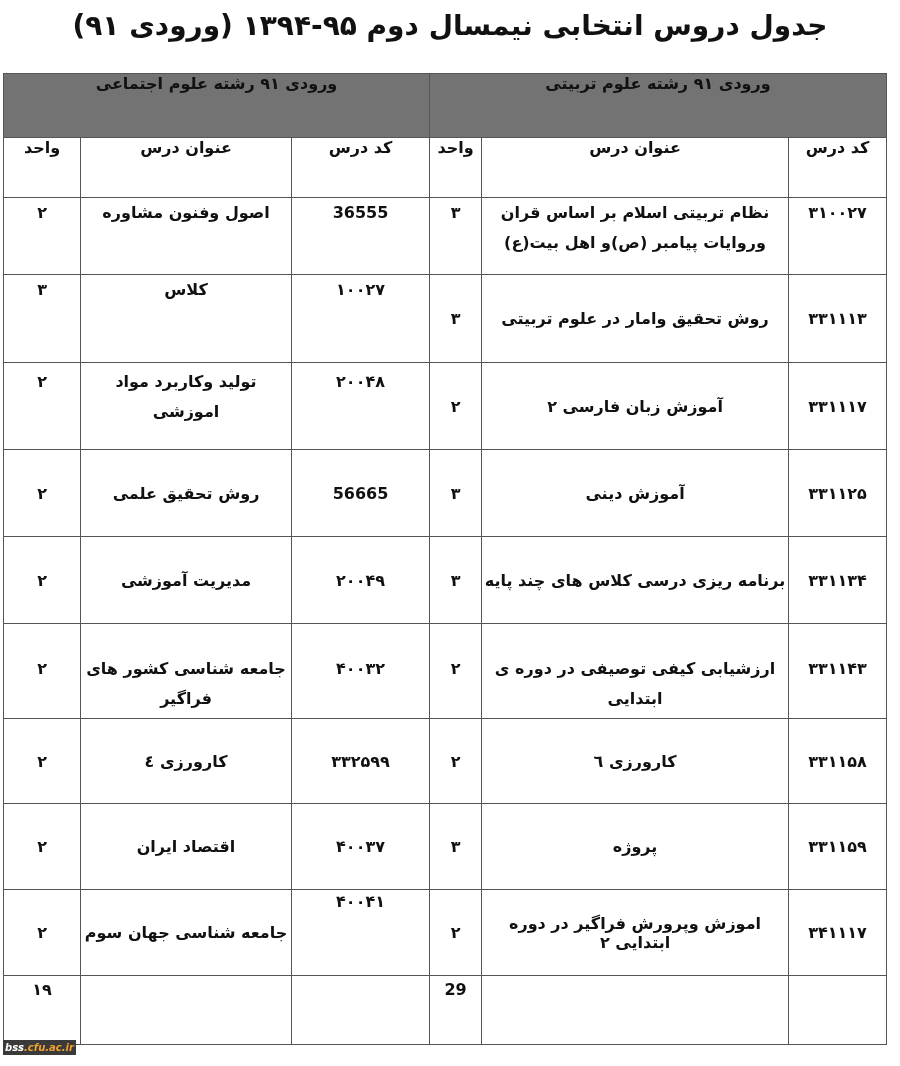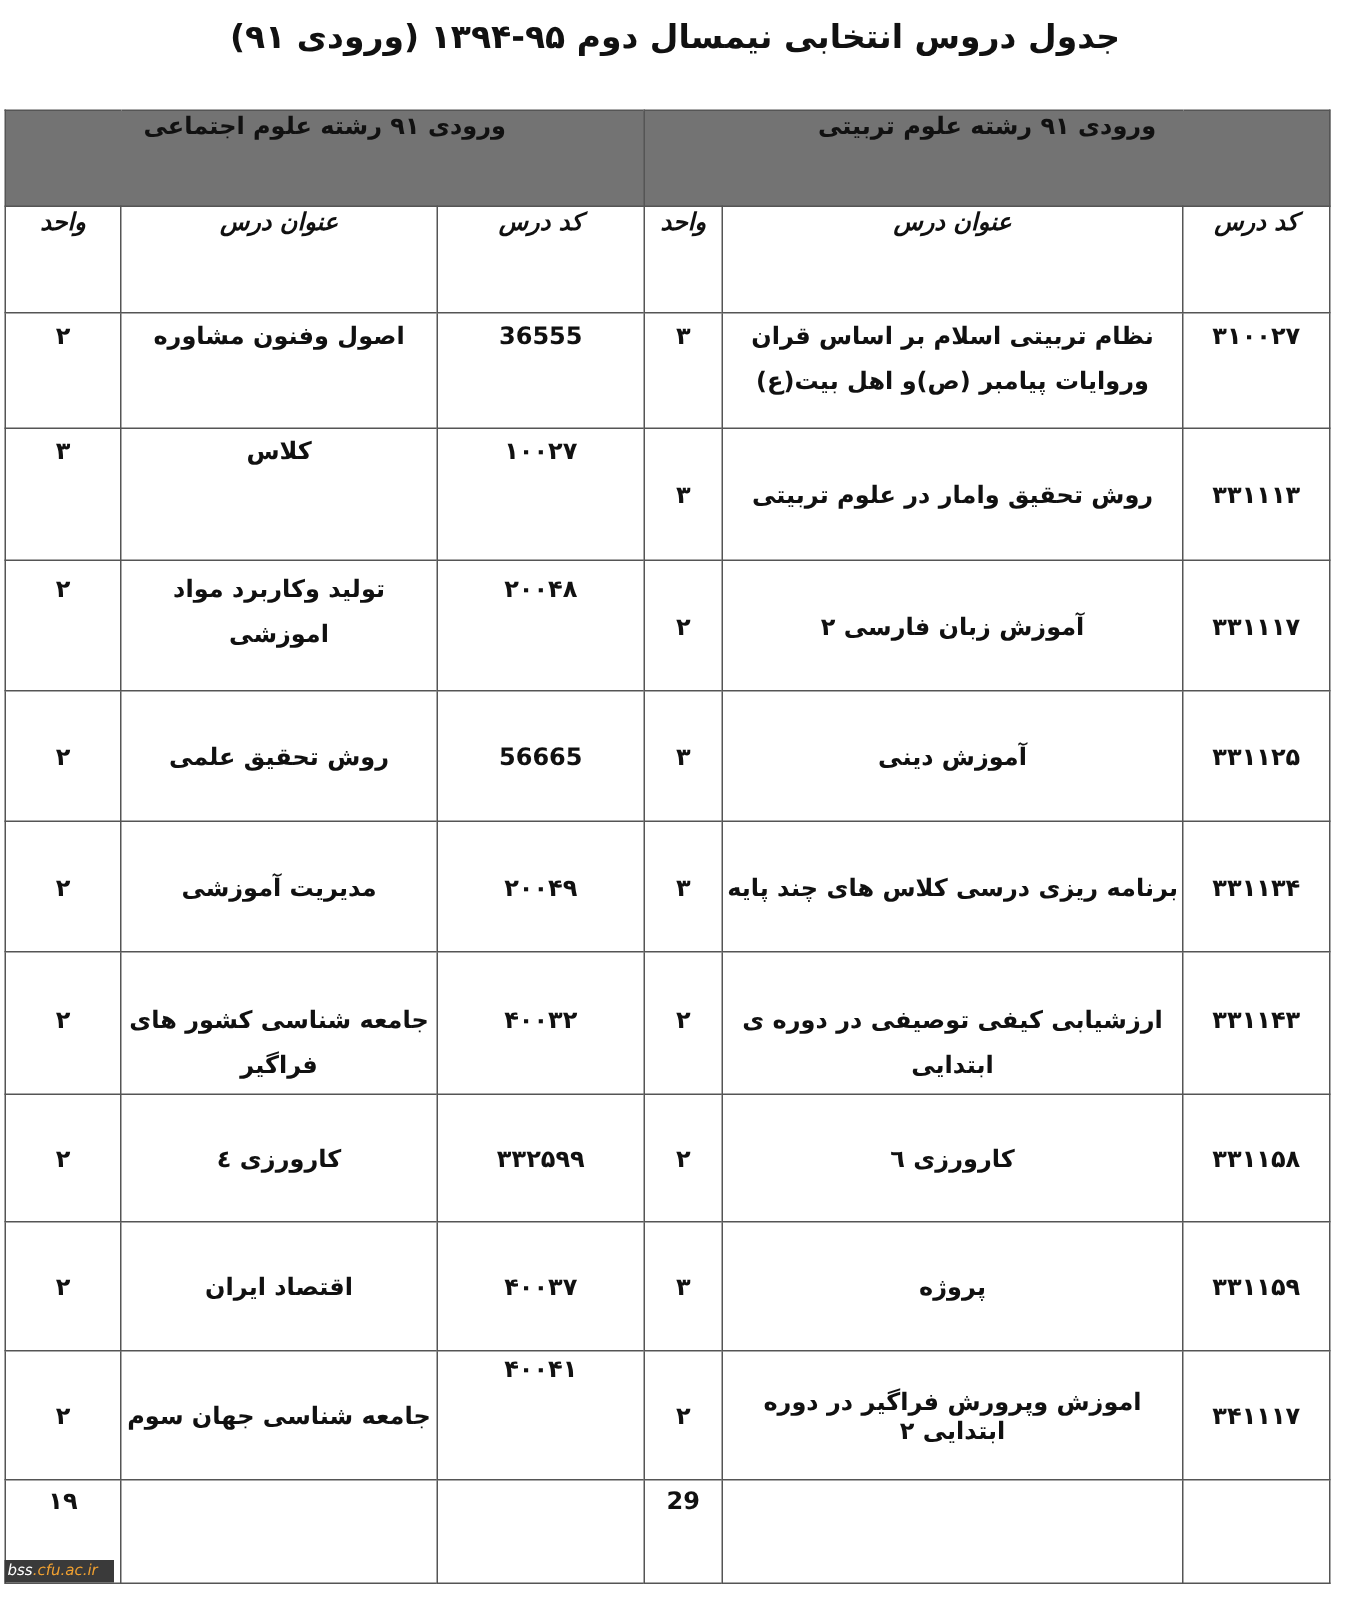--- a/index.html
+++ b/index.html
@@ -1,29 +1,29 @@
 <!DOCTYPE html>
 <html><head>
 <meta charset="utf-8">
 <style>
   html, body { margin: 0; padding: 0; background: #ffffff; }
   body { width: 900px; height: 1066px; position: relative; overflow: hidden;
          font-family: "DejaVu Sans", sans-serif; color: #111; }
   .title { position: absolute; top: 8px; left: 0; width: 900px; text-align: center;
-           font-size: 22px; font-weight: bold; direction: rtl; line-height: 36px; }
+           font-size: 28px; font-weight: bold; direction: rtl; line-height: 36px; }
   table.sched { position: absolute; top: 73px; left: 3px; width: 883px;
                 border-collapse: collapse; direction: rtl; table-layout: fixed; }
   table.sched td { border: 1.5px solid #555; font-weight: bold; font-size: 16px;
                    text-align: center; vertical-align: top; padding: 0; }
   .grp td { background: #737373; height: 63px; vertical-align: middle; font-size: 16px; }
-  .sub td { height: 71px; padding-top: 14px; box-sizing: border-box; font-style: italic; }
+  .sub td { height: 60px; padding-top: 14px; box-sizing: border-box; }
   .cell-inner { padding-top: 14px; line-height: 30px; }
   .mid { vertical-align: middle !important; }
   .watermark { position: absolute; left: 3px; top: 1040px; width: 71px; height: 15px;
-               background: #3a3a3a; color: #f0a030; font-size: 10px; font-weight: normal;
+               background: #3a3a3a; color: #f0a030; font-size: 10px; font-weight: bold;
                font-style: italic; line-height: 15px; padding-left: 2px; direction: ltr; }
   .watermark .b { color: #ffffff; }
 </style>
 </head>
 <body>
 
 <div class="title">جدول دروس انتخابی نیمسال دوم ۹۵-۱۳۹۴ (ورودی ۹۱)</div>
 
 <table class="sched">
   <colgroup>

